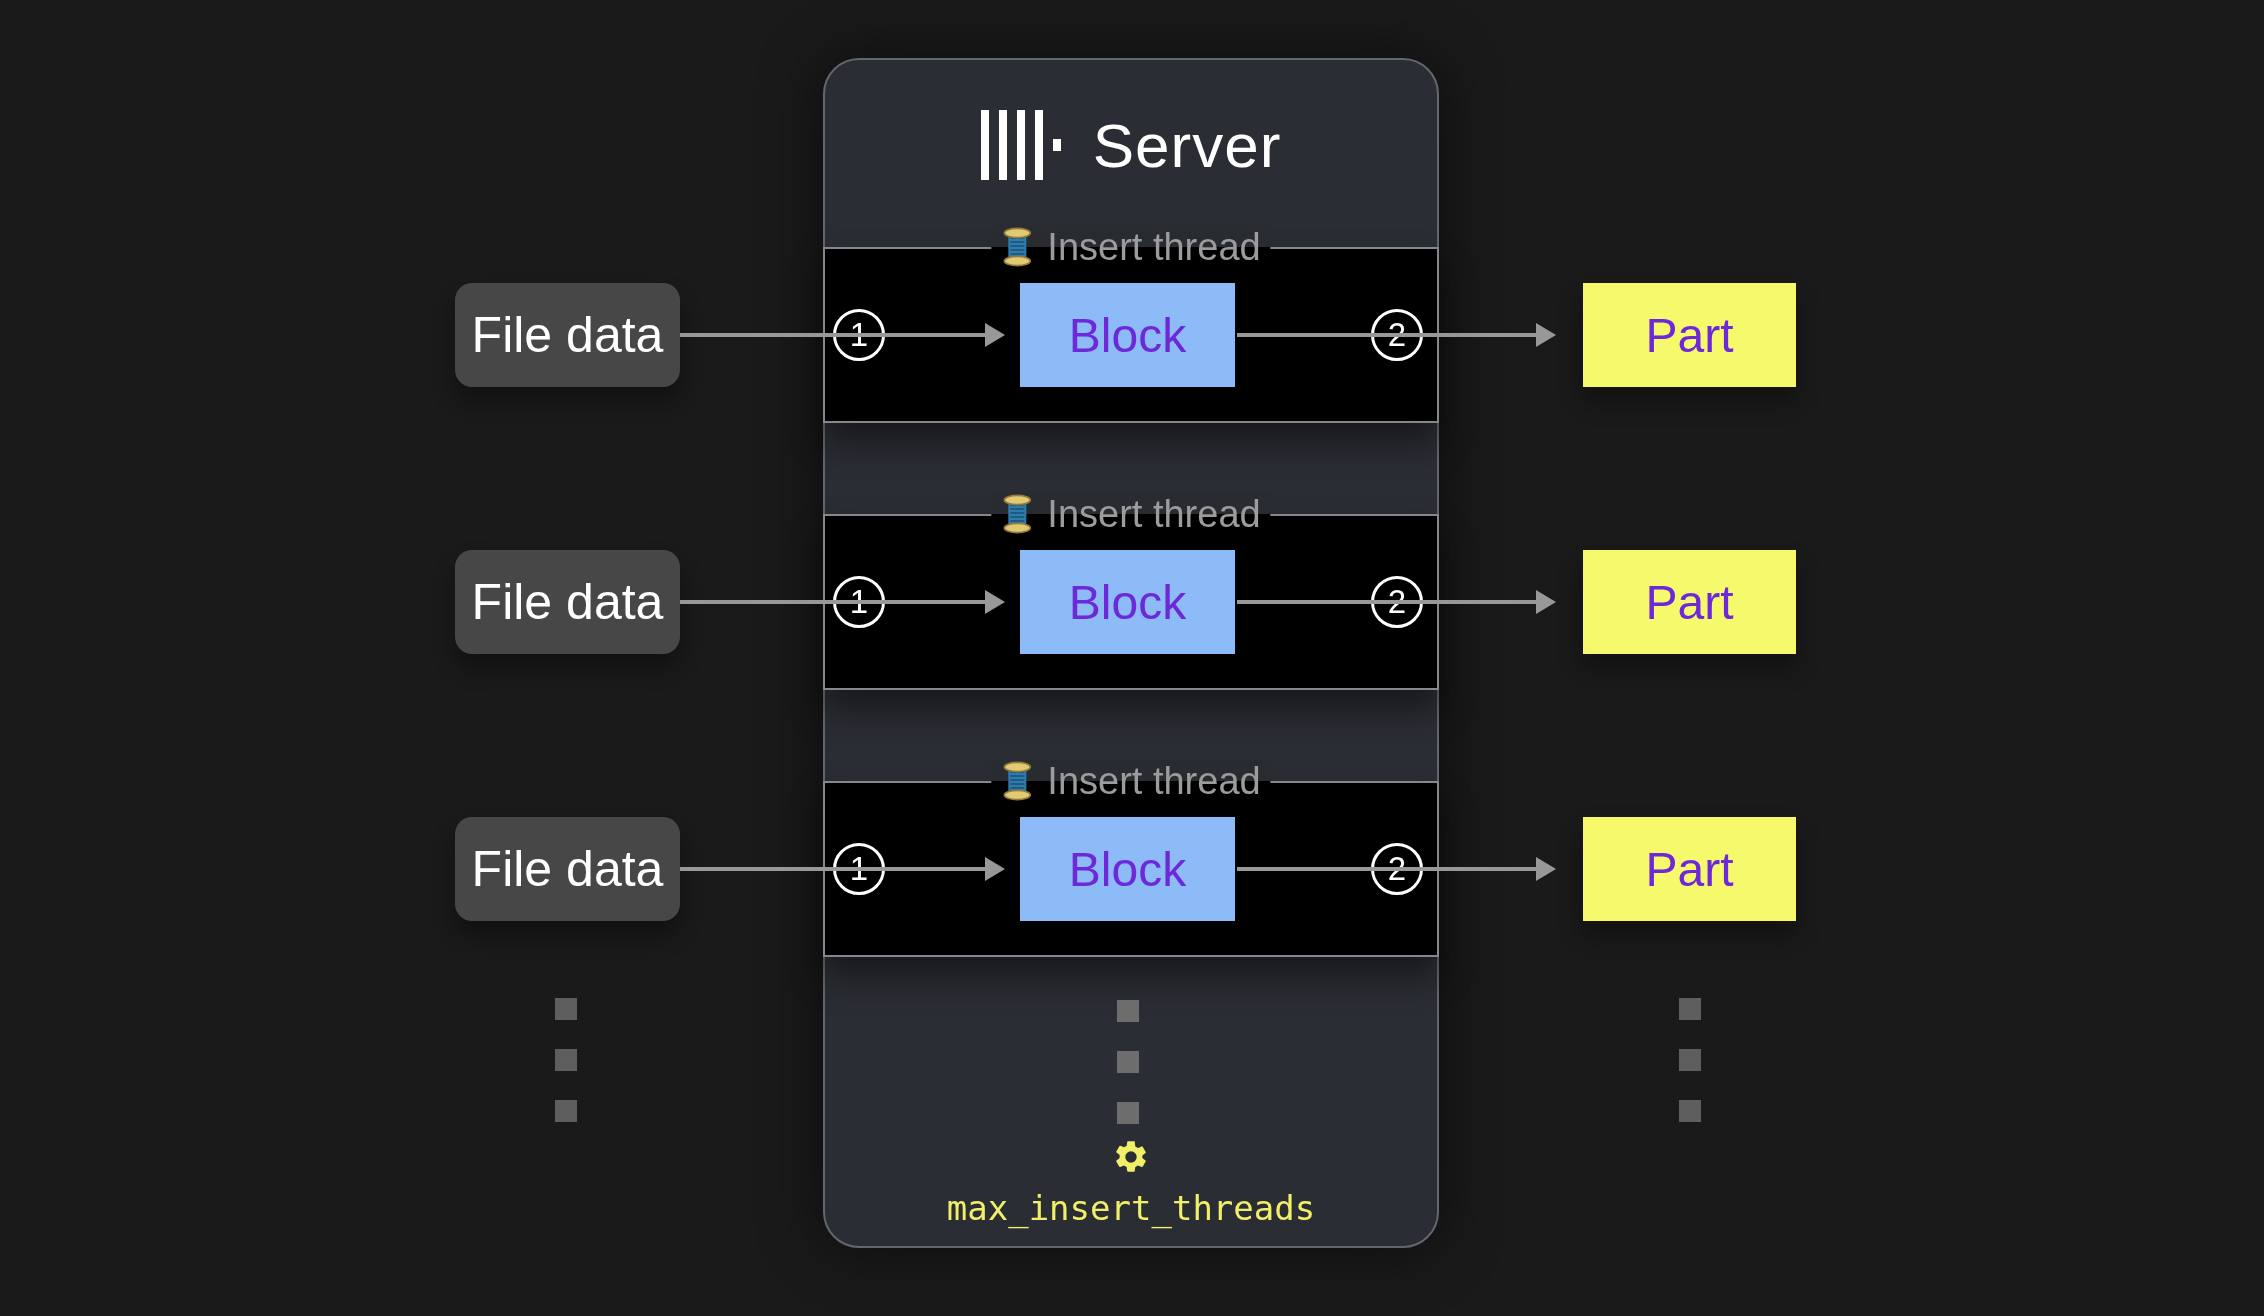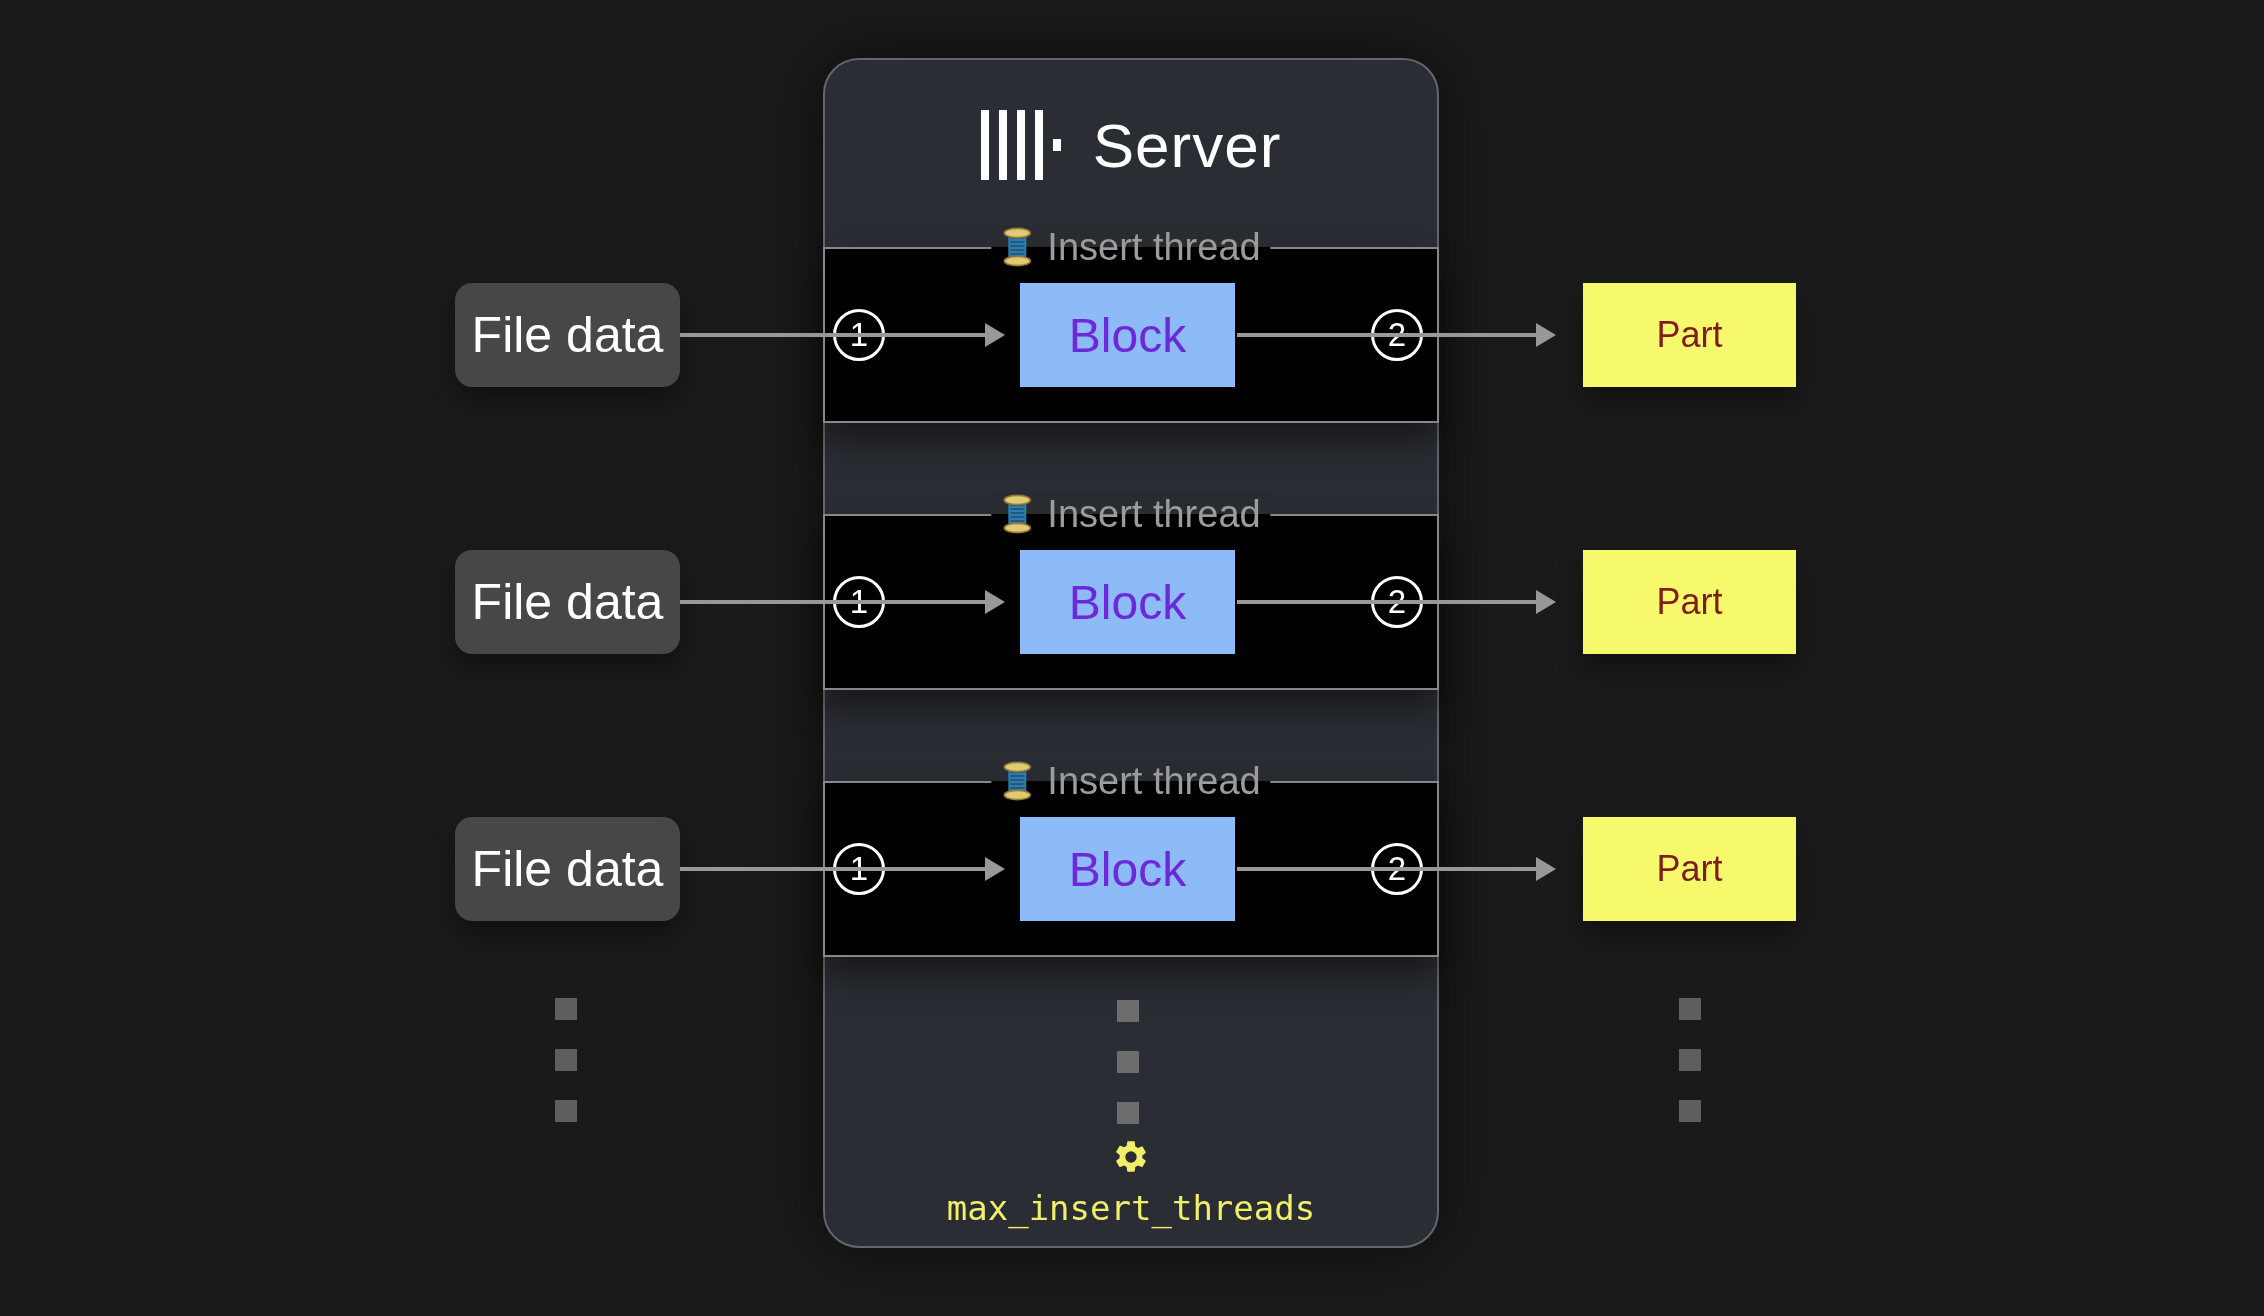--- a/index.html
+++ b/index.html
@@ -51,21 +51,21 @@
   
   .filebox {
     position:absolute; left:455px; width:225px; height:104px;
     background:#474747; color:#ffffff; font-size:50px;
     display:flex; align-items:center; justify-content:center;
     box-shadow:0 14px 22px rgba(0,0,0,.35);
     border-radius:17px;
   }
   .partbox {
     position:absolute; left:1583px; width:213px; height:104px;
-    background:#f5f96b; color:#7f1d1d; font-size:36px;
+    background:#f5f96b; color:#6d28d9; font-size:48px;
     display:flex; align-items:center; justify-content:center;
     box-shadow:0 14px 22px rgba(0,0,0,.35);
   }
   .r1 { top:283px; } .r2 { top:550px; } .r3 { top:817px; }
   
   .arrow { position:absolute; height:4px; background:#989898; }
   .arrow::after {
     content:""; position:absolute; right:-19px; top:50%; transform:translateY(-50%);
     border-left:20px solid #989898; border-top:12px solid transparent; border-bottom:12px solid transparent;
   }

